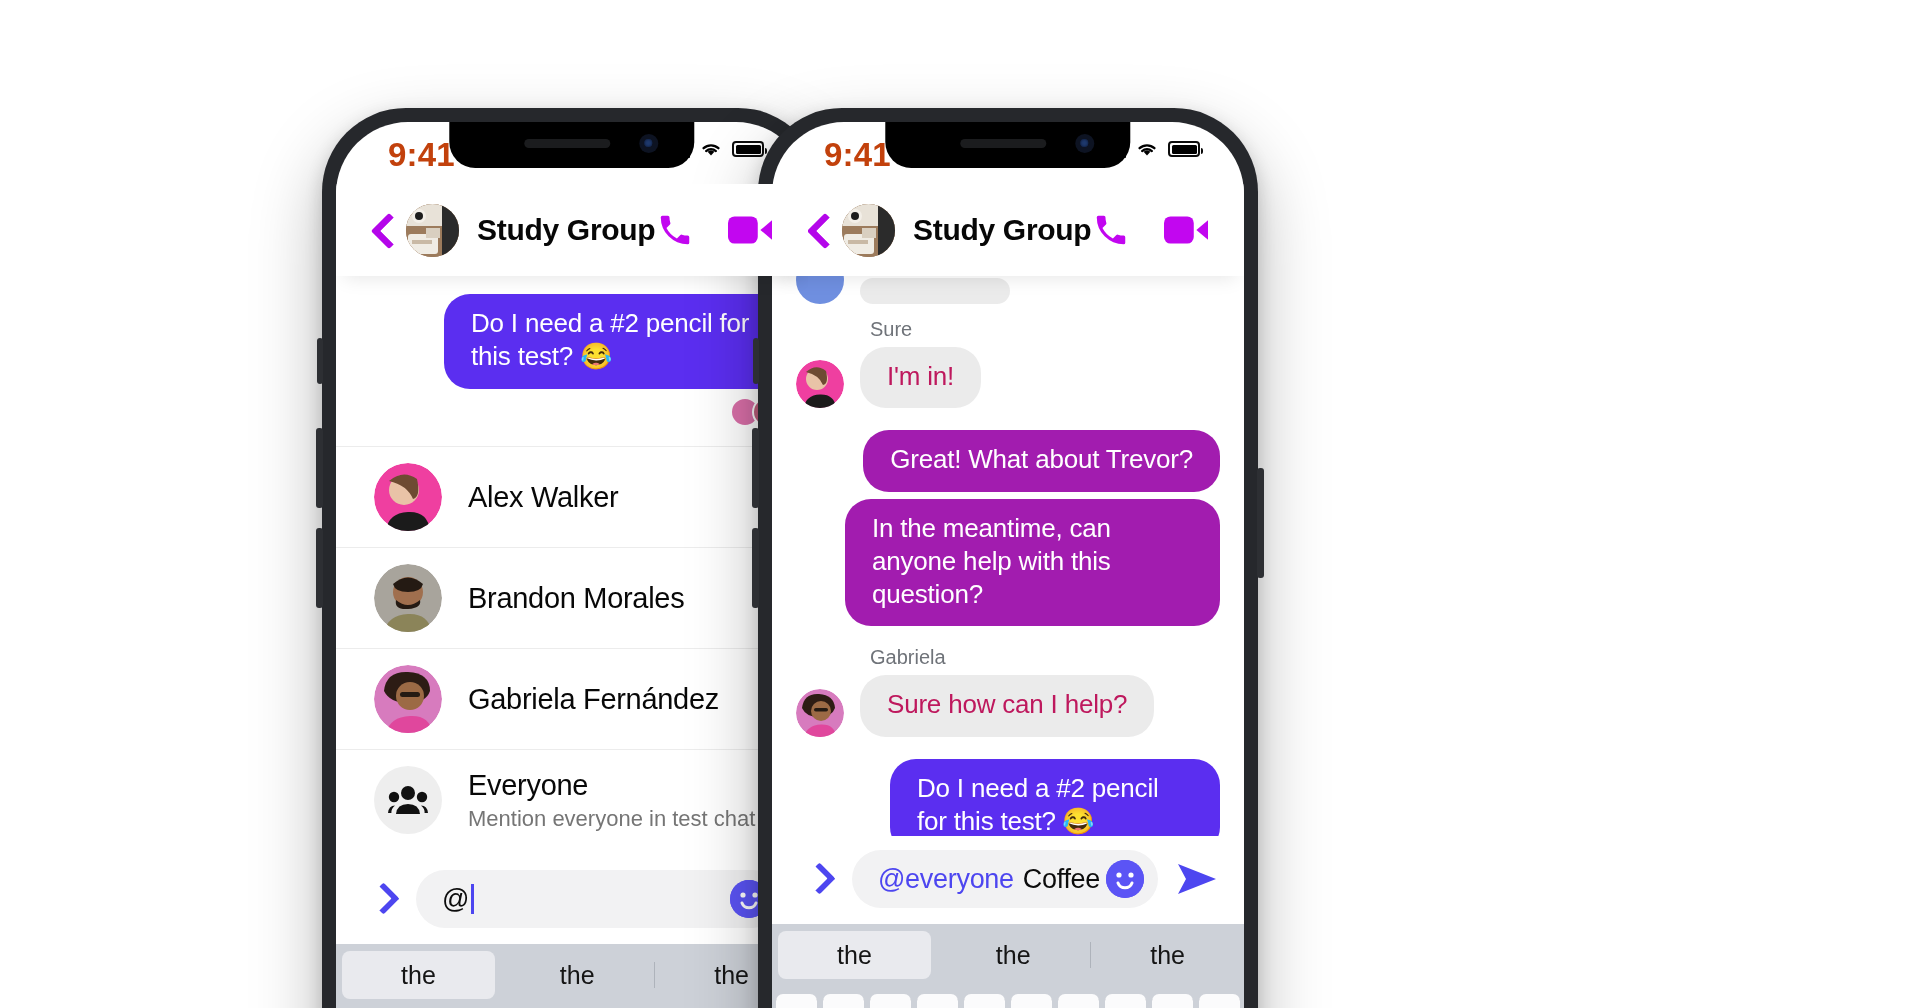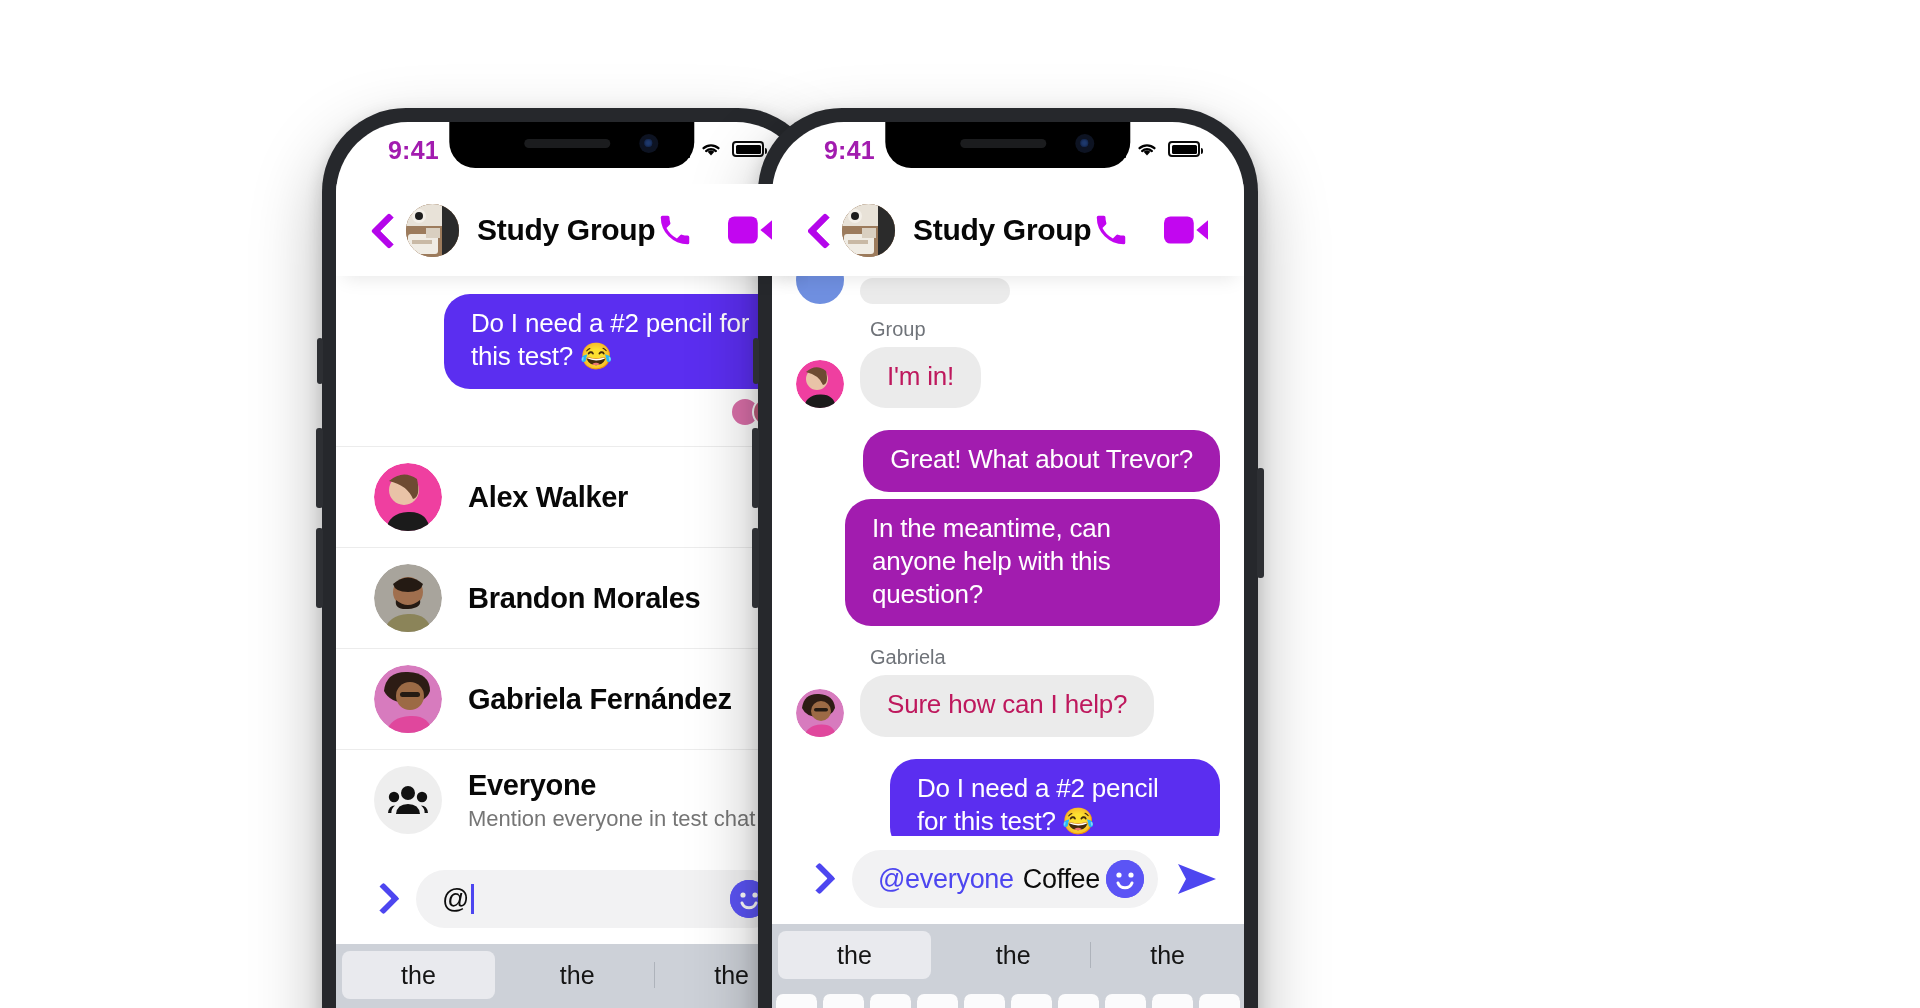--- a/index.html
+++ b/index.html
@@ -24,22 +24,22 @@
            border-bottom-left-radius:26px; border-bottom-right-radius:26px; z-index:6;}
   .speaker { position:absolute; top:17px; left:48%; transform:translateX(-50%);
              width:86px; height:9px; background:#1b1c1e; border-radius:6px; }
   .camera { position:absolute; top:12px; right:36px; width:19px; height:19px;
             border-radius:50%; background:#0d1322; }
   .camera::after{ content:""; position:absolute; top:5px; left:5px; width:8px; height:8px;
             border-radius:50%; background:#1f3a6e; box-shadow:inset 0 0 3px #0a1530;}
 
   
   .statusbar { position:relative; height:62px; z-index:7; }
-  .sb-time { position:absolute; left:52px; top:14px; font-size:25px;
-             font-weight:700; color:#a21caf; letter-spacing:.2px; }
+  .sb-time { position:absolute; left:52px; top:14px; font-size:33px;
+             font-weight:700; color:#c2410c; letter-spacing:.2px; }
   .sb-right { position:absolute; right:44px; top:18px; display:flex;
               align-items:center; gap:9px; }
   .bars { display:flex; align-items:flex-end; gap:2.5px; height:17px; }
   .bars i { width:4px; background:#000; border-radius:1px; display:block; }
   .bars i:nth-child(1){height:6px;} .bars i:nth-child(2){height:9px;}
   .bars i:nth-child(3){height:13px;} .bars i:nth-child(4){height:17px;}
   .batt { width:32px; height:16px; border:2px solid #0c0c0c; border-radius:4px;
           position:relative; padding:1.5px; }
   .batt span { display:block; height:100%; width:100%; background:#000; border-radius:1.5px; }
   .batt::after { content:""; position:absolute; right:-5px; top:4.5px; width:2.5px;
@@ -79,21 +79,21 @@
   .reacts .rv { width:30px; height:30px; border-radius:50%; border:2.5px solid #fff;
         margin-left:-8px; overflow:hidden; }
 
   
   .mention-list { background:#fff; }
   .mention-item { display:flex; align-items:center; padding:16px 0 16px 38px;
         border-bottom:1.5px solid #ececec; cursor:pointer; }
   .mention-item:last-child{ border-bottom:none; }
   .m-av { width:68px; height:68px; border-radius:50%; flex:0 0 auto; margin-right:26px;
         overflow:hidden; }
-  .m-name { font-size:29px; font-weight:700; color:#080808; letter-spacing:-.3px; }
+  .m-name { font-size:29px; font-weight:400; color:#080808; letter-spacing:-.3px; }
   .m-sub { font-size:22px; color:#757575; margin-top:4px; }
   .everyone-ic { width:68px; height:68px; border-radius:50%; background:#eeeeee;
         display:flex; align-items:center; justify-content:center; margin-right:26px; flex:0 0 auto;}
 
   
   .composer { display:flex; align-items:center; gap:18px;
         padding:14px 26px 16px 28px; background:#fff; }
   .chev-right { width:34px; height:34px; position:relative; flex:0 0 auto; cursor:pointer;}
   .chev-right::before{ content:""; position:absolute; left:8px; top:5px;
         width:17px; height:17px; border-right:6px solid #4d46f0; border-top:6px solid #4d46f0;
@@ -345,21 +345,21 @@
         </div>
       </div>
 
       <div class="thread" style="height:560px; padding-top:2px;">
 
         <div class="msg-row" style="margin-top:-22px;">
           <div class="av" style="background:#6f8fe0;"></div>
           <div class="bub them" style="height:26px;width:150px;padding:0;"></div>
         </div>
 
-        <div class="sender">Group</div>
+        <div class="sender">Sure</div>
         <div class="msg-row">
           <div class="av">
             <svg width="48" height="48" viewBox="0 0 48 48">
                 <circle cx="24" cy="24" r="24" fill="#ef3fa0"></circle>
               <circle cx="21" cy="19" r="11" fill="#e9c3a7"></circle>
               <path d="M10 12q10-9 20-1 3 13-3 14-4-10-17-13z" fill="#6e4b32"></path>
               <path d="M8 48q1.5-13 16-13.5T40 48z" fill="#1b1b1b"></path>
               </svg>
           </div>
           <div class="bub them">I'm in!</div>

